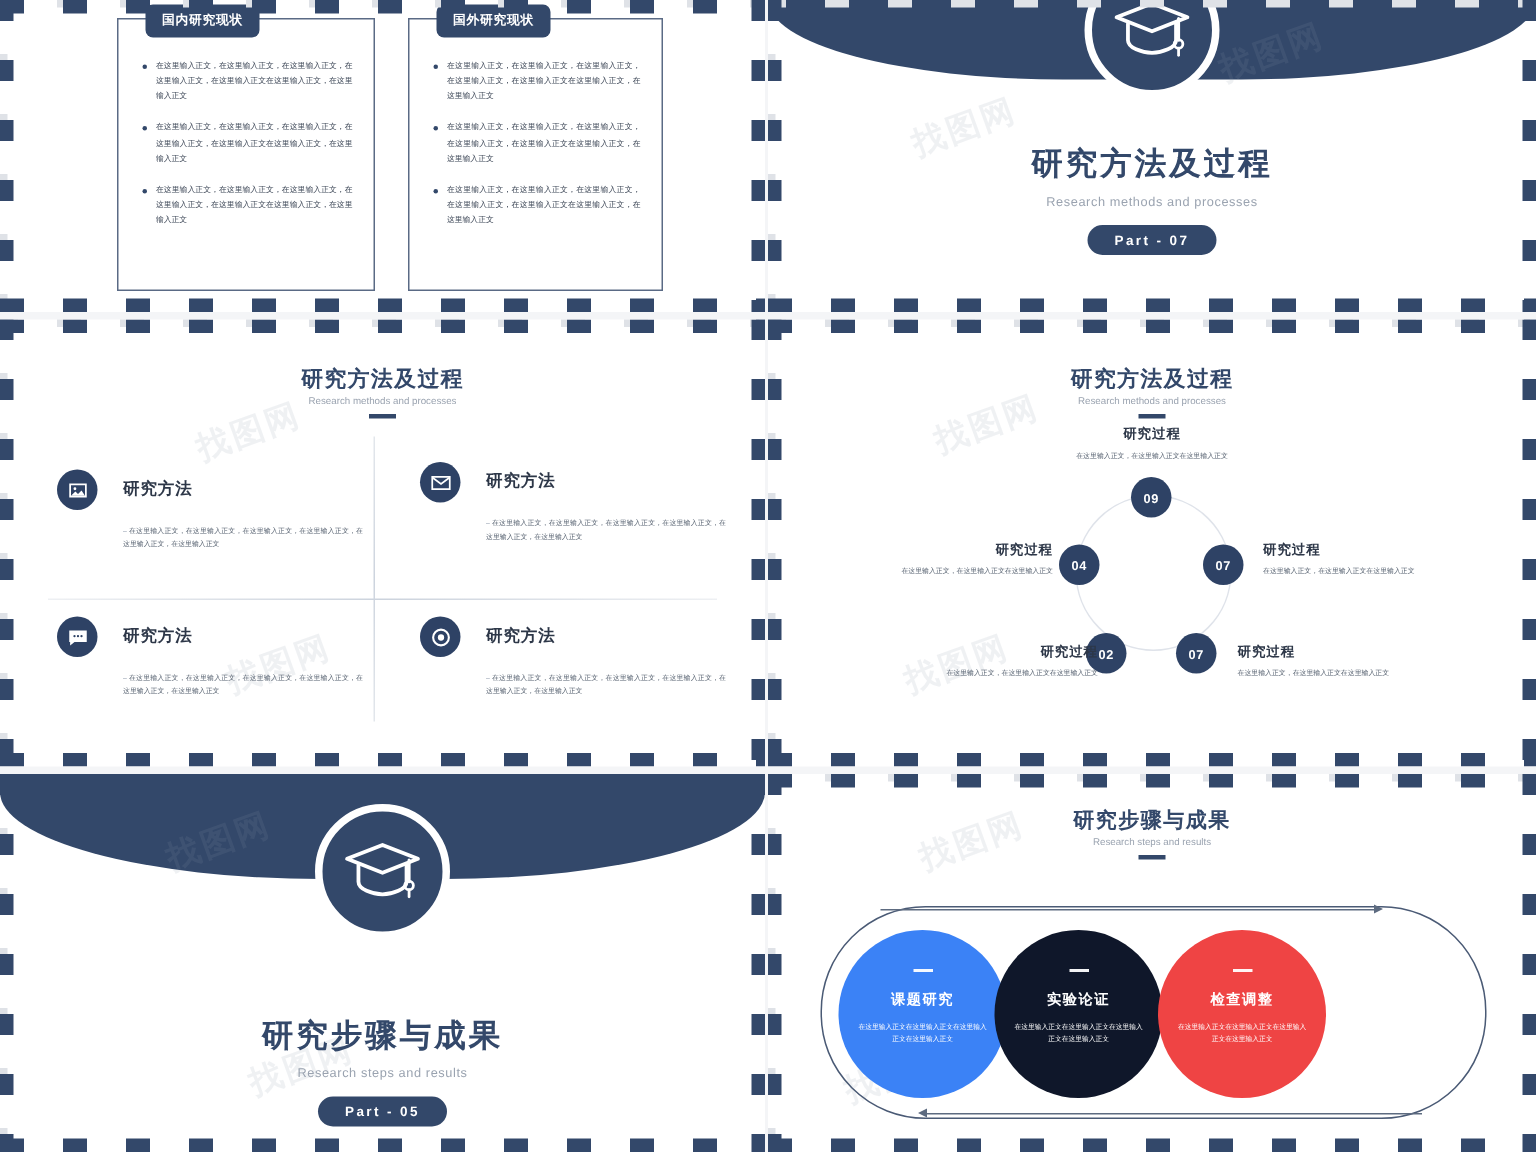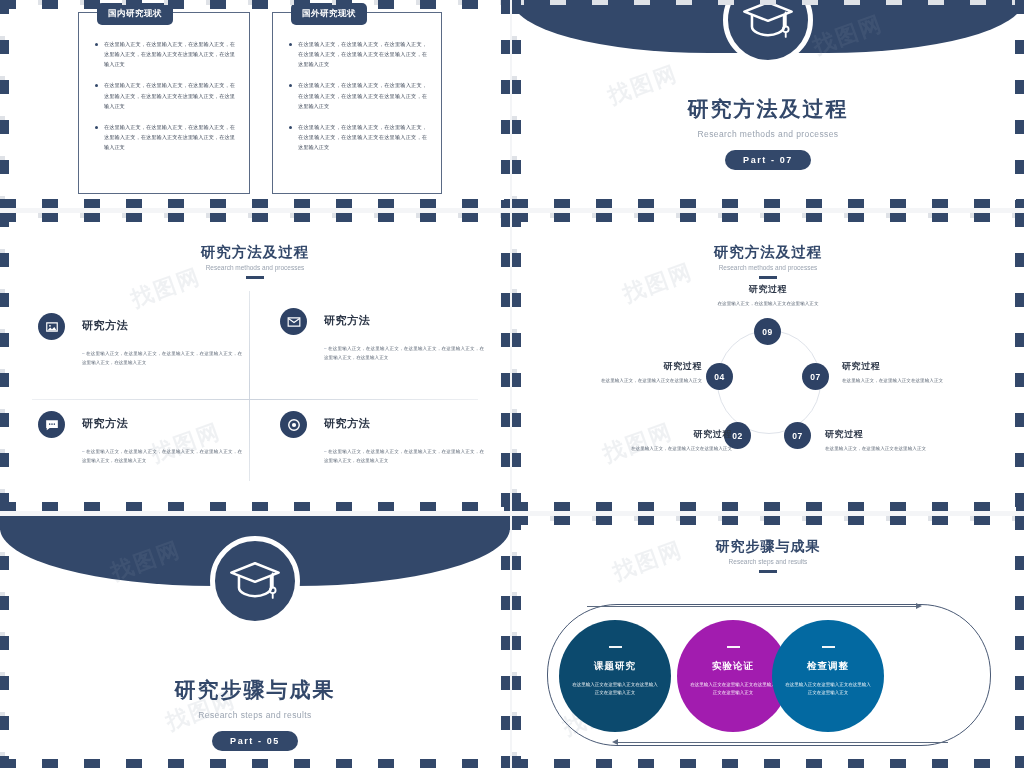--- a/index.html
+++ b/index.html
@@ -131,23 +131,23 @@
   .t05{left:80px;top:147px;width:110px;text-align:right;}
 
   
   .s6 .ttl-wrap{position:absolute;left:0;top:22px;width:100%;}
   .s6 .ttl-cn{font-size:14px;}
   .s6 .ttl-en{font-size:6.5px;margin-top:2px;}
   .loop{position:absolute;left:35px;top:88px;width:442px;height:140px;
         border:1.1px solid #4a5a75;border-radius:70px;}
   .flowcircle{position:absolute;top:104px;width:112px;height:112px;
               border-radius:50%;color:#fff;text-align:center;}
-  .fc1{left:47px;background:#0c4a6e;}
-  .fc2{left:165px;background:#a21caf;}
-  .fc3{left:260px;background:#0369a1;}
+  .fc1{left:47px;background:#3b82f6;}
+  .fc2{left:151px;background:#0f172a;}
+  .fc3{left:260px;background:#ef4444;}
   .fc4{left:363px;background:#94aac8;}
   .flowcircle .fdash{width:13px;height:1.6px;background:#ffffff;
                      margin:26px auto 0;opacity:.95;}
   .flowcircle h5{margin:12px 0 0;font-size:9.5px;font-weight:bold;
                  letter-spacing:1px;}
   .flowcircle p{margin:8px auto 0;width:86px;font-size:4.5px;
                 line-height:1.95;}
   .arrow-line{position:absolute;height:1px;background:#5d6b80;}
   .arrow-top{left:75px;top:90px;width:330px;}
   .arrow-bot{left:106px;top:226px;width:330px;}

